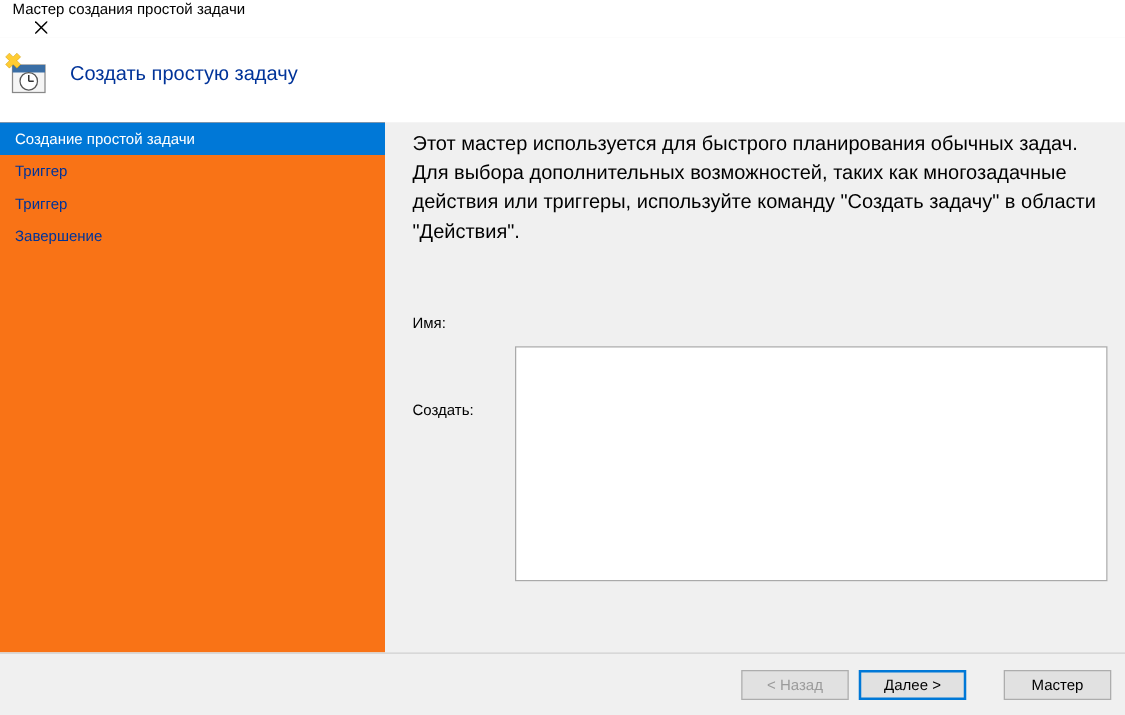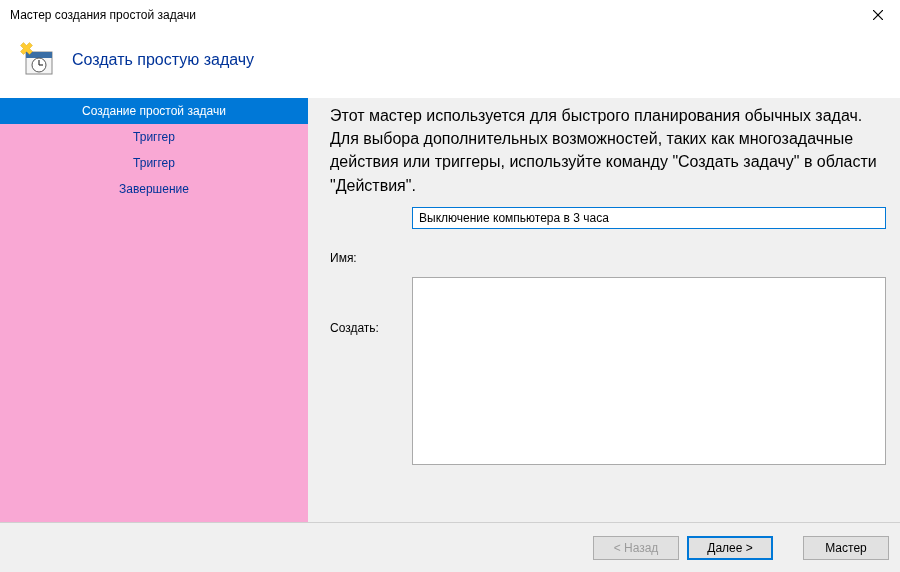--- a/index.html
+++ b/index.html
@@ -10,41 +10,42 @@
       width: 900px;
       height: 572px;
       overflow: hidden;
       display: flex;
       flex-direction: column;
     }
     .titlebar {
       background: #ffffff;
       height: 30px;
       display: flex;
-      align-items: center;
+      align-items: flex-start;
       justify-content: space-between;
       padding: 0 0 0 10px;
+      flex-direction: column;
     }
     .titlebar-text {
       font-size: 12px;
       color: #000;
     }
     .titlebar-close {
       width: 45px;
       height: 30px;
       display: flex;
       align-items: center;
       justify-content: center;
       cursor: pointer;
       font-size: 14px;
       color: #000;
     }
     .header {
       background: #ffffff;
-      padding: 12px 20px 20px 20px;
+      padding: 12px 20px 20px 4px;
       display: flex;
       align-items: center;
       gap: 16px;
     }
     .header-icon {
       width: 36px;
       height: 36px;
       position: relative;
     }
     .header-title {
@@ -52,23 +53,22 @@
       color: #003399;
       font-weight: 400;
     }
     .content-area {
       flex: 1;
       display: flex;
       background: #f0f0f0;
     }
     .sidebar {
       width: 308px;
-      background: #f9a8d4;
+      background: #f97316;
       padding-top: 0;
-      text-align: center;
     }
     .sidebar-item {
       padding: 6px 12px;
       font-size: 12px;
       color: #003399;
       cursor: pointer;
     }
     .sidebar-item.active {
       background: #0078d7;
       color: #ffffff;
@@ -188,21 +188,20 @@
     <div class="sidebar-item">
       <span>Завершение</span>
     </div>
   </div>
 
   <div class="main">
     <div class="intro-text">Этот мастер используется для быстрого планирования обычных задач.  Для выбора дополнительных возможностей, таких как многозадачные действия или триггеры, используйте команду "Создать задачу" в области "Действия".</div>
 
     <div class="form-row">
       <div class="form-label">Имя:</div>
-      <input type="text" class="name-input" value="Выключение компьютера в 3 часа" style="">
     </div>
 
     <div class="form-row">
       <div class="form-label">Создать:</div>
       <textarea class="description-textarea" style=""></textarea>
     </div>
   </div>
 </div>
 
 <div class="footer">

